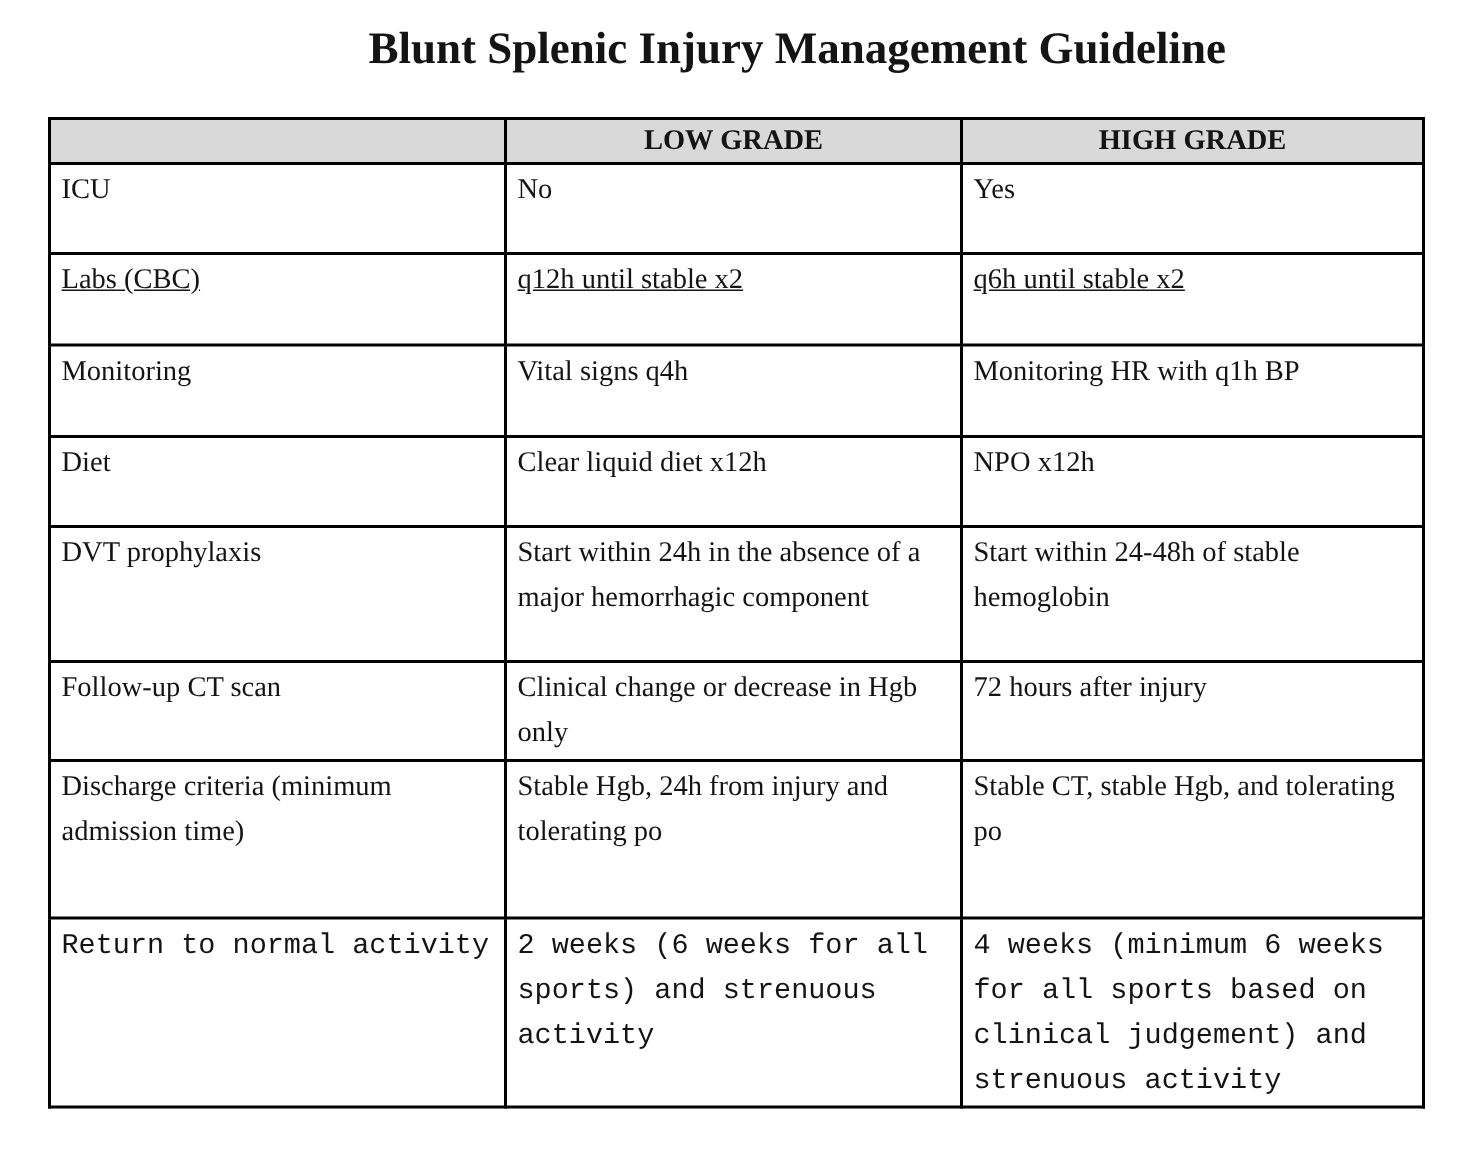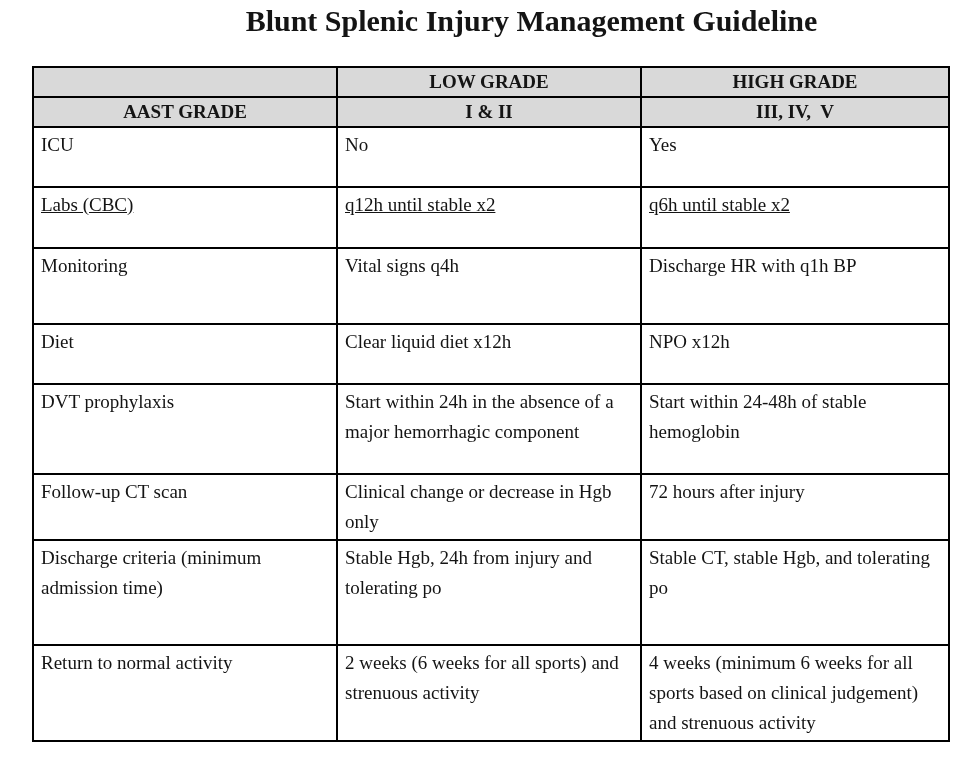--- a/index.html
+++ b/index.html
@@ -11,20 +11,21 @@
   html, body {
     width: 975px;
     height: 778px;
     background: #ffffff;
     font-family: "Liberation Serif", serif;
     color: var(--text-color);
     overflow: hidden;
   }
   .title-block {
     width: 975px;
+    padding-top: 12px;
     padding-left: 88px;   
     text-align: center;
   }
   .title-line {
     font-size: 30px;
     font-weight: bold;
     line-height: 42px;
     white-space: nowrap;
   }
   table.guideline {
@@ -53,67 +54,62 @@
   }
   tbody td {
     padding: 2px 8px 2px 7px;
     line-height: 30px;
     text-align: left;
     font-weight: normal;
   }
   
   tbody tr:nth-child(1) td { height: 60px; }
   tbody tr:nth-child(2) td { height: 61px; text-decoration: underline; }
-  tbody tr:nth-child(3) td { height: 76px; }
+  tbody tr:nth-child(3) td { height: 61px; }
   tbody tr:nth-child(4) td { height: 60px; }
   tbody tr:nth-child(5) td { height: 90px; border-radius: 14px; }
   tbody tr:nth-child(6) td { height: 56px; border-radius: 29px; }
   tbody tr:nth-child(7) td { height: 105px; }
-  tbody tr:nth-child(8) td { height: 88px; }
+  tbody tr:nth-child(8) td { height: 88px; font-family: Liberation Mono, monospace; }
 </style>
 </head>
 <body>
 
 <div class="title-block">
   <div class="title-line">Blunt Splenic Injury Management Guideline</div>
 </div>
 
 <table class="guideline">
   <colgroup>
     <col class="c1">
       <col class="c2">
       <col class="c3">
   </colgroup>
   <thead>
     <tr>
       <th></th>
       <th>LOW GRADE</th>
       <th>HIGH GRADE</th>
     </tr>
-    <tr>
-      <th>AAST GRADE</th>
-      <th>I &amp; II</th>
-      <th>III, IV,  V</th>
-    </tr>
   </thead>
   <tbody>
     <tr>
       <td>ICU</td>
       <td>No</td>
       <td>Yes</td>
     </tr>
     <tr>
       <td>Labs (CBC)</td>
       <td>q12h until stable x2</td>
       <td>q6h until stable x2</td>
     </tr>
     <tr>
       <td>Monitoring</td>
       <td>Vital signs q4h</td>
-      <td>Discharge HR with q1h BP</td>
+      <td>Monitoring HR with q1h BP</td>
     </tr>
     <tr>
       <td>Diet</td>
       <td>Clear liquid diet x12h</td>
       <td>NPO x12h</td>
     </tr>
     <tr>
       <td>DVT prophylaxis</td>
       <td>Start within 24h in the absence of a major hemorrhagic component</td>
       <td>Start within 24-48h of stable hemoglobin</td>

